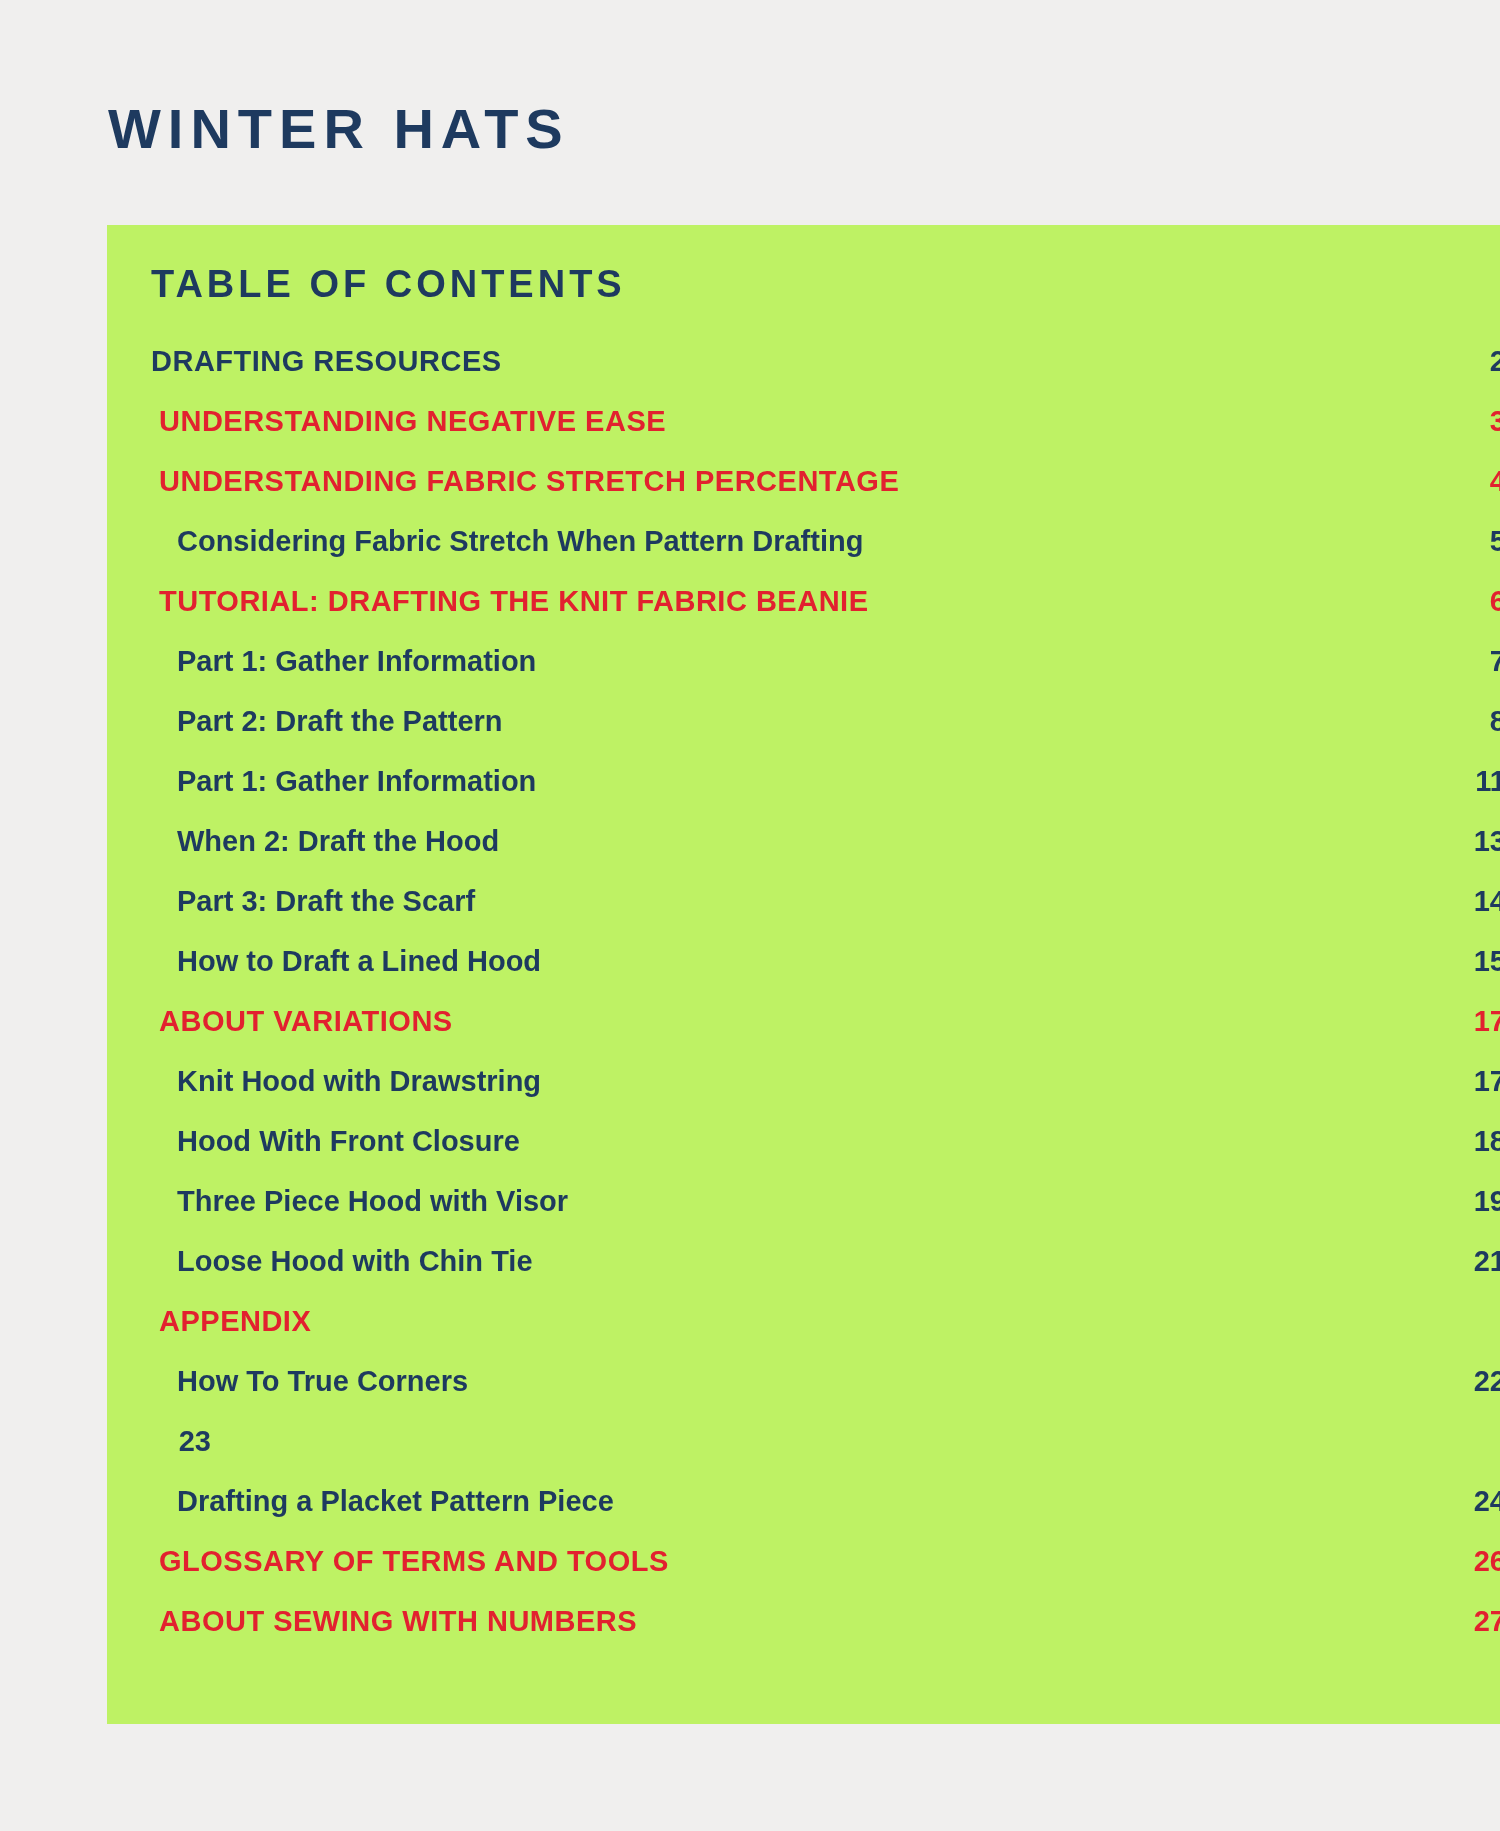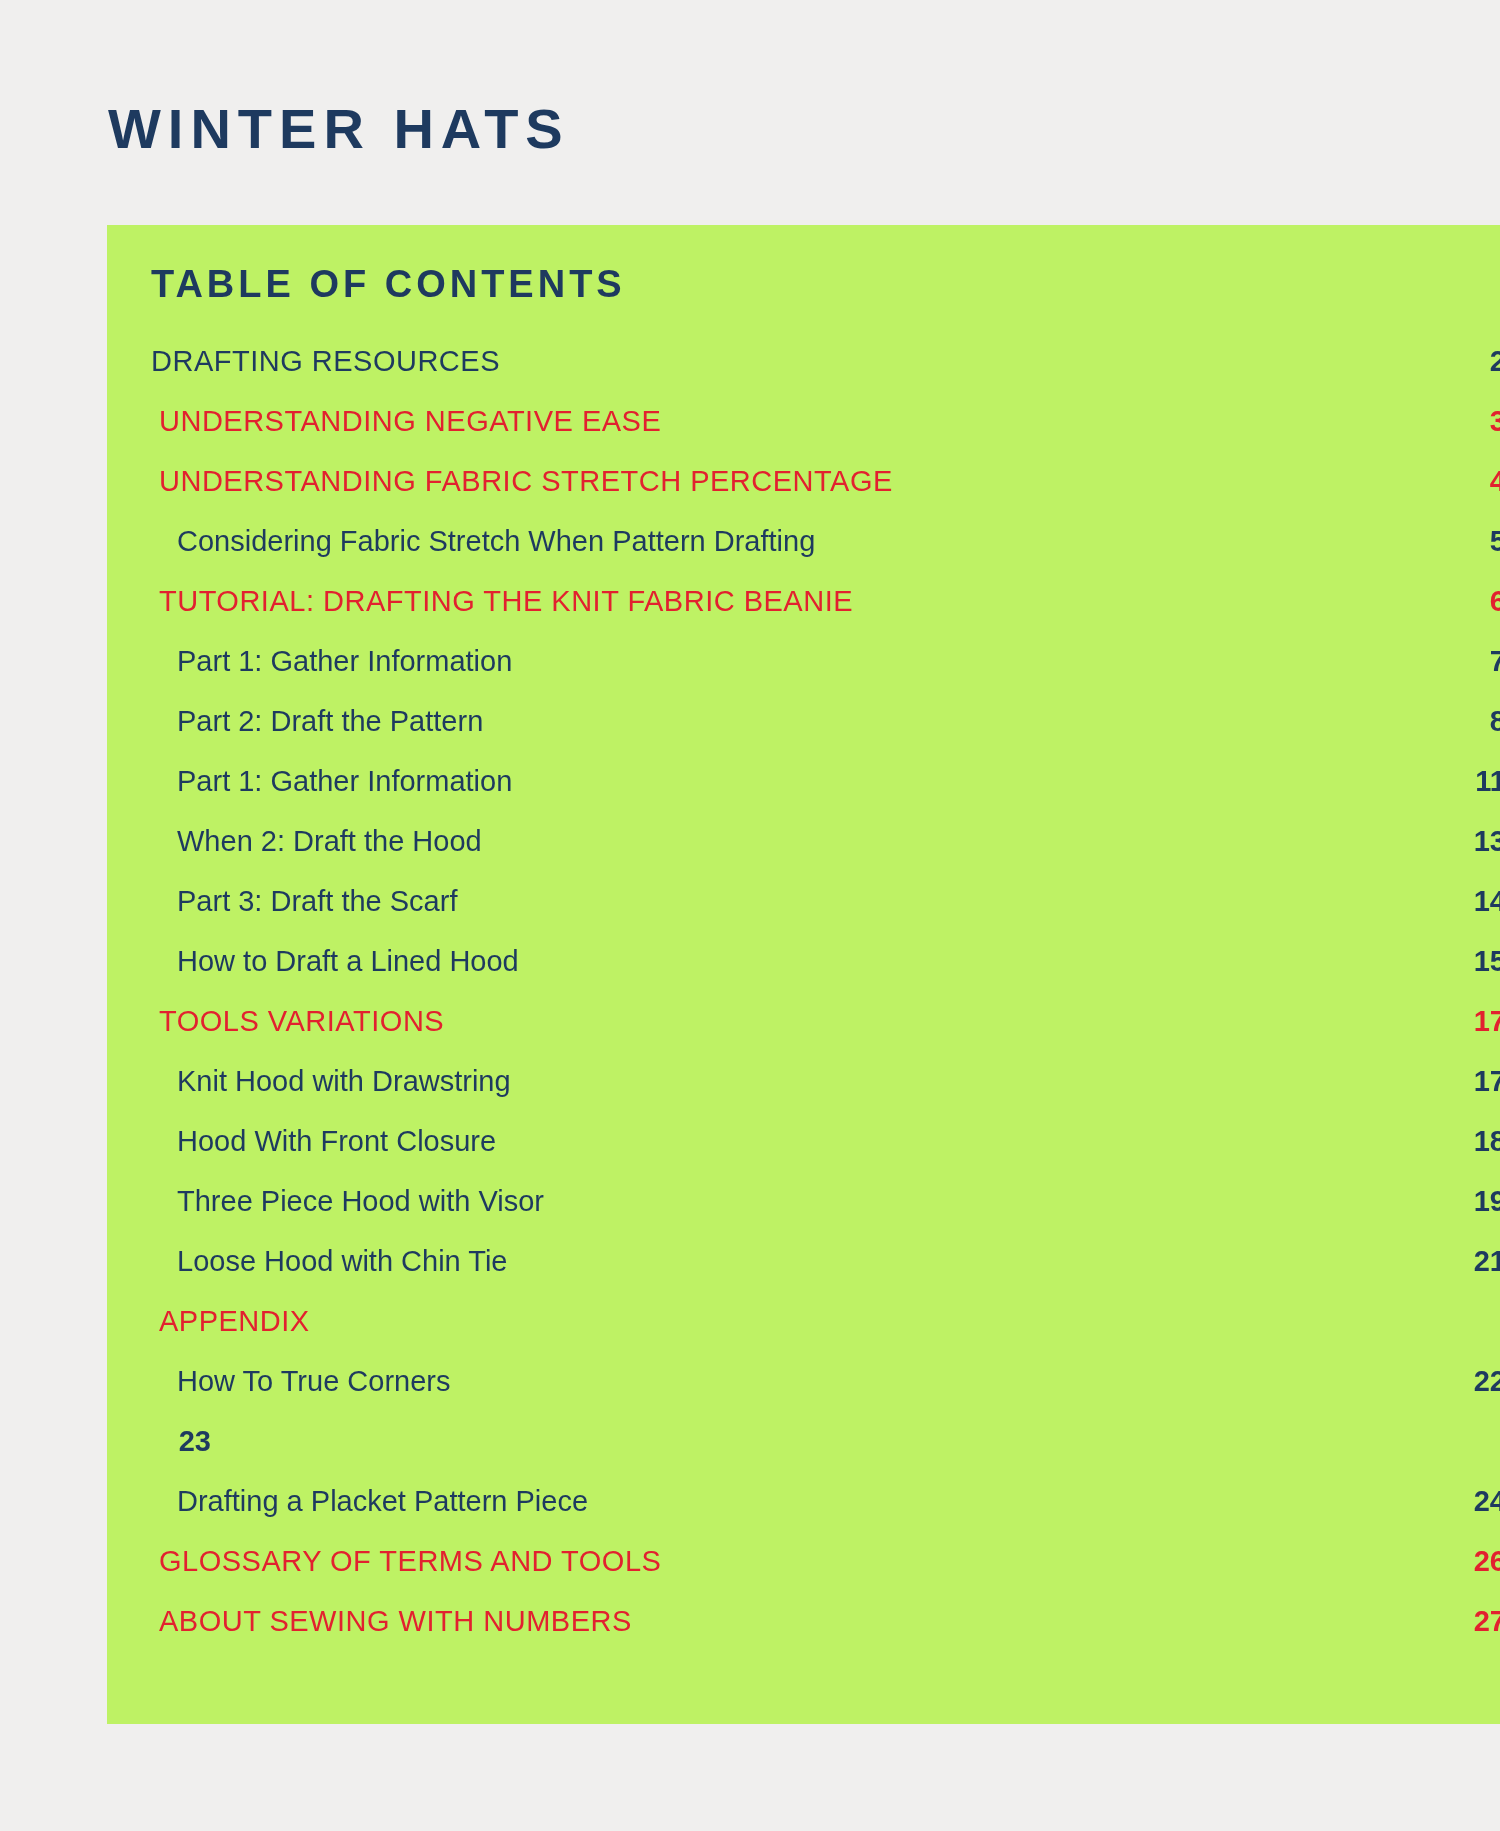--- a/index.html
+++ b/index.html
@@ -49,21 +49,21 @@
   }
   .toc-row {
     display: flex;
     align-items: center;
     height: 60px;
     cursor: pointer;
   }
   .toc-label {
     flex: 1 1 auto;
     font-size: 29px;
-    font-weight: 400;
+    font-weight: 700;
     line-height: 1;
     white-space: nowrap;
   }
   .toc-row.lvl1 .toc-label {
     letter-spacing: 0.5px;
   }
   .toc-row.lvl2 .toc-label {
     padding-left: 26px;
   }
   .toc-page {
@@ -124,21 +124,21 @@
         </div>
         <div class="toc-row lvl2 navy">
           <span class="toc-label">Part 3: Draft the Scarf</span>
           <span class="toc-page">14</span>
         </div>
         <div class="toc-row lvl2 navy">
           <span class="toc-label">How to Draft a Lined Hood</span>
           <span class="toc-page">15</span>
         </div>
         <div class="toc-row lvl1 red">
-          <span class="toc-label">TOOLS VARIATIONS</span>
+          <span class="toc-label">ABOUT VARIATIONS</span>
           <span class="toc-page">17</span>
         </div>
         <div class="toc-row lvl2 navy">
           <span class="toc-label">Knit Hood with Drawstring</span>
           <span class="toc-page">17</span>
         </div>
         <div class="toc-row lvl2 navy">
           <span class="toc-label">Hood With Front Closure</span>
           <span class="toc-page">18</span>
         </div>

